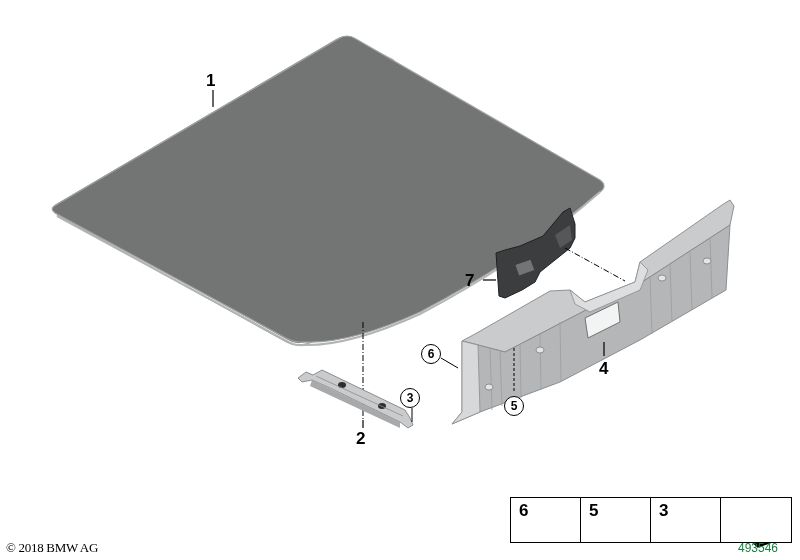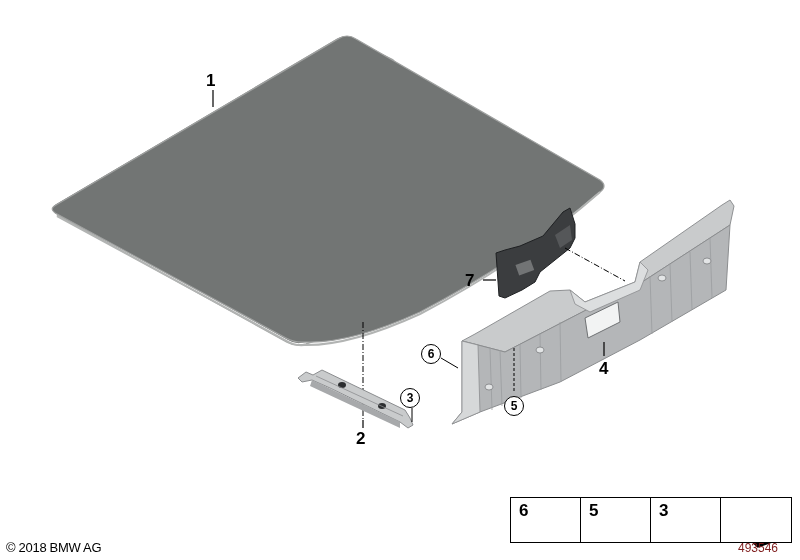--- a/index.html
+++ b/index.html
@@ -12,22 +12,22 @@
                       border-radius: 50%; background: #fff; font-weight: bold; font-size: 12px;
                       display: flex; align-items: center; justify-content: center;
                       font-family: "Liberation Sans", sans-serif; color: #000; box-sizing: border-box; }
     .legend { position: absolute; left: 510px; top: 497px; height: 44px; display: flex;
               border: 1px solid #000; border-left: 1px solid #000; background: #fff; }
     .legend-cell { position: relative; width: 70px; height: 44px; border-right: 1px solid #000; box-sizing: border-box; }
     .legend-cell:last-child { border-right: none; width: 70px; }
     .legend-num { position: absolute; left: 8px; top: 3px; font-weight: bold; font-size: 17px;
                   font-family: "Liberation Sans", sans-serif; }
     .copyright { position: absolute; left: 6px; top: 540px; font-size: 13px; color: #000;
-                 font-family: Liberation Sans, sans-serif; letter-spacing: -0.3px; }
-    .diagram-id { position: absolute; left: 738px; top: 541px; font-size: 12px; color: #7f1d1d;
+                 font-family: Liberation Serif, serif; letter-spacing: -0.3px; }
+    .diagram-id { position: absolute; left: 738px; top: 541px; font-size: 12px; color: #15803d;
                   font-family: "Liberation Sans", sans-serif; }
   </style>
 </head>
 <body>
 
 <div class="stage">
 
   <svg width="800" height="560" viewBox="0 0 800 560" style="position:absolute;left:0;top:0;">
 
     <g>

